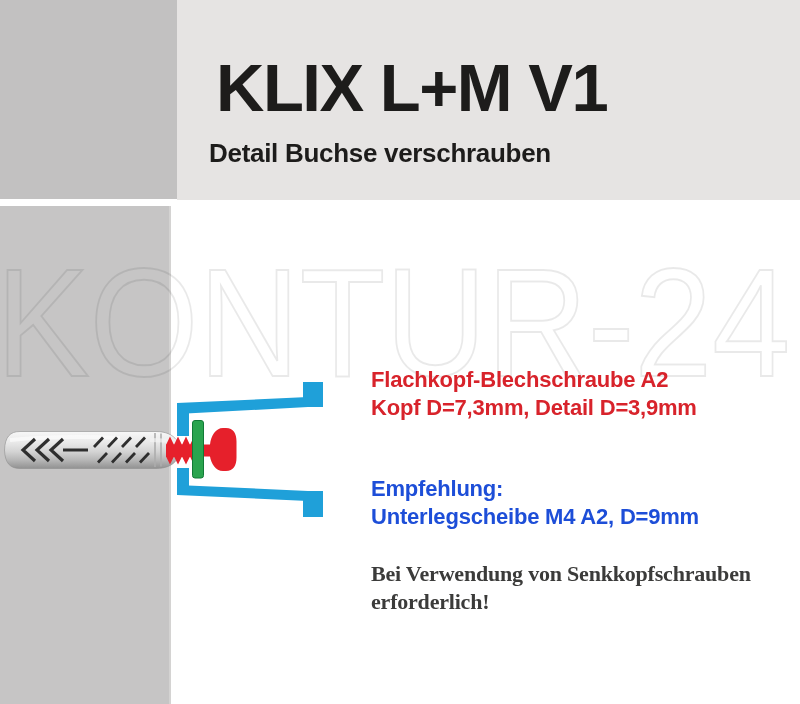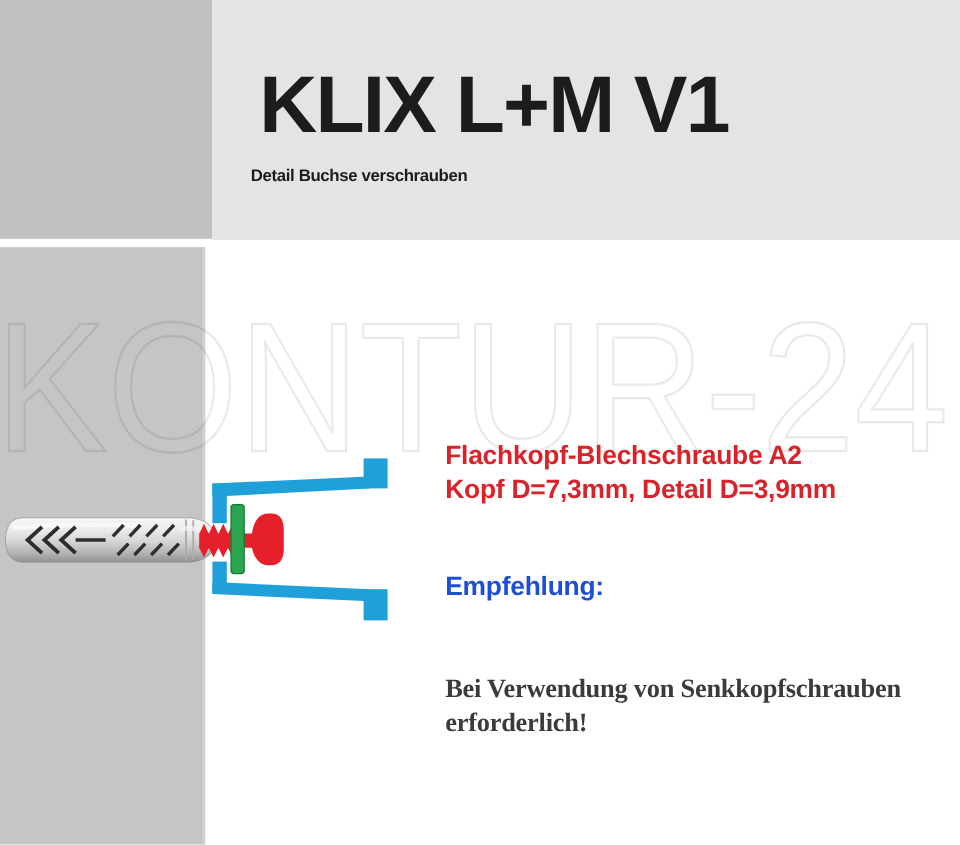--- a/index.html
+++ b/index.html
@@ -14,21 +14,21 @@
   
   .watermark{position:absolute;left:-4px;top:246px;z-index:2;
     font-size:154px;line-height:1;font-weight:normal;white-space:nowrap;
     color:transparent;-webkit-text-stroke:2px rgba(0,0,0,0.085);
     transform:scaleX(0.91);transform-origin:left top;}
 
   
   .title{position:absolute;left:216px;top:54px;z-index:3;
     font-size:67px;font-weight:bold;letter-spacing:-1.5px;line-height:1;color:#1d1c1b;white-space:nowrap;}
   .subtitle{position:absolute;left:209px;top:139px;z-index:3;
-    font-size:14px;font-weight:bold;letter-spacing:-0.3px;line-height:1.1;color:#1d1c1b;white-space:nowrap;}
+    font-size:26px;font-weight:bold;letter-spacing:-0.3px;line-height:1.1;color:#1d1c1b;white-space:nowrap;}
 
   
   .diagram-svg{position:absolute;left:0;top:372px;z-index:3;}
 
   
   .annot{position:absolute;left:340px;z-index:4;font-size:22px;font-weight:bold;
     line-height:28px;letter-spacing:-0.2px;white-space:nowrap;margin-left:31px;}
   .annot p{margin:0;padding:0;}
   .annot-screw{top:366px;color:#d8232b;}
   .annot-reco{top:475px;color:#1d4ed8;}
@@ -107,20 +107,21 @@
     <rect x="192.5" y="420.5" width="11" height="57.5" rx="2.5" fill="#2aa44e" stroke="#117a36" stroke-width="1"></rect>
   </svg>
 
   <div class="annot annot-screw">
     <p>Flachkopf-Blechschraube A2</p>
     <p>Kopf D=7,3mm, Detail D=3,9mm</p>
   </div>
 
   <div class="annot annot-reco">
     <p>Empfehlung:</p>
+    <p>Unterlegscheibe M4 A2, D=9mm</p>
   </div>
 
   <div class="annot annot-note">
     <p>Bei Verwendung von Senkkopfschrauben</p>
     <p>erforderlich!</p>
   </div>
 
 </div>
 
 </body></html>

